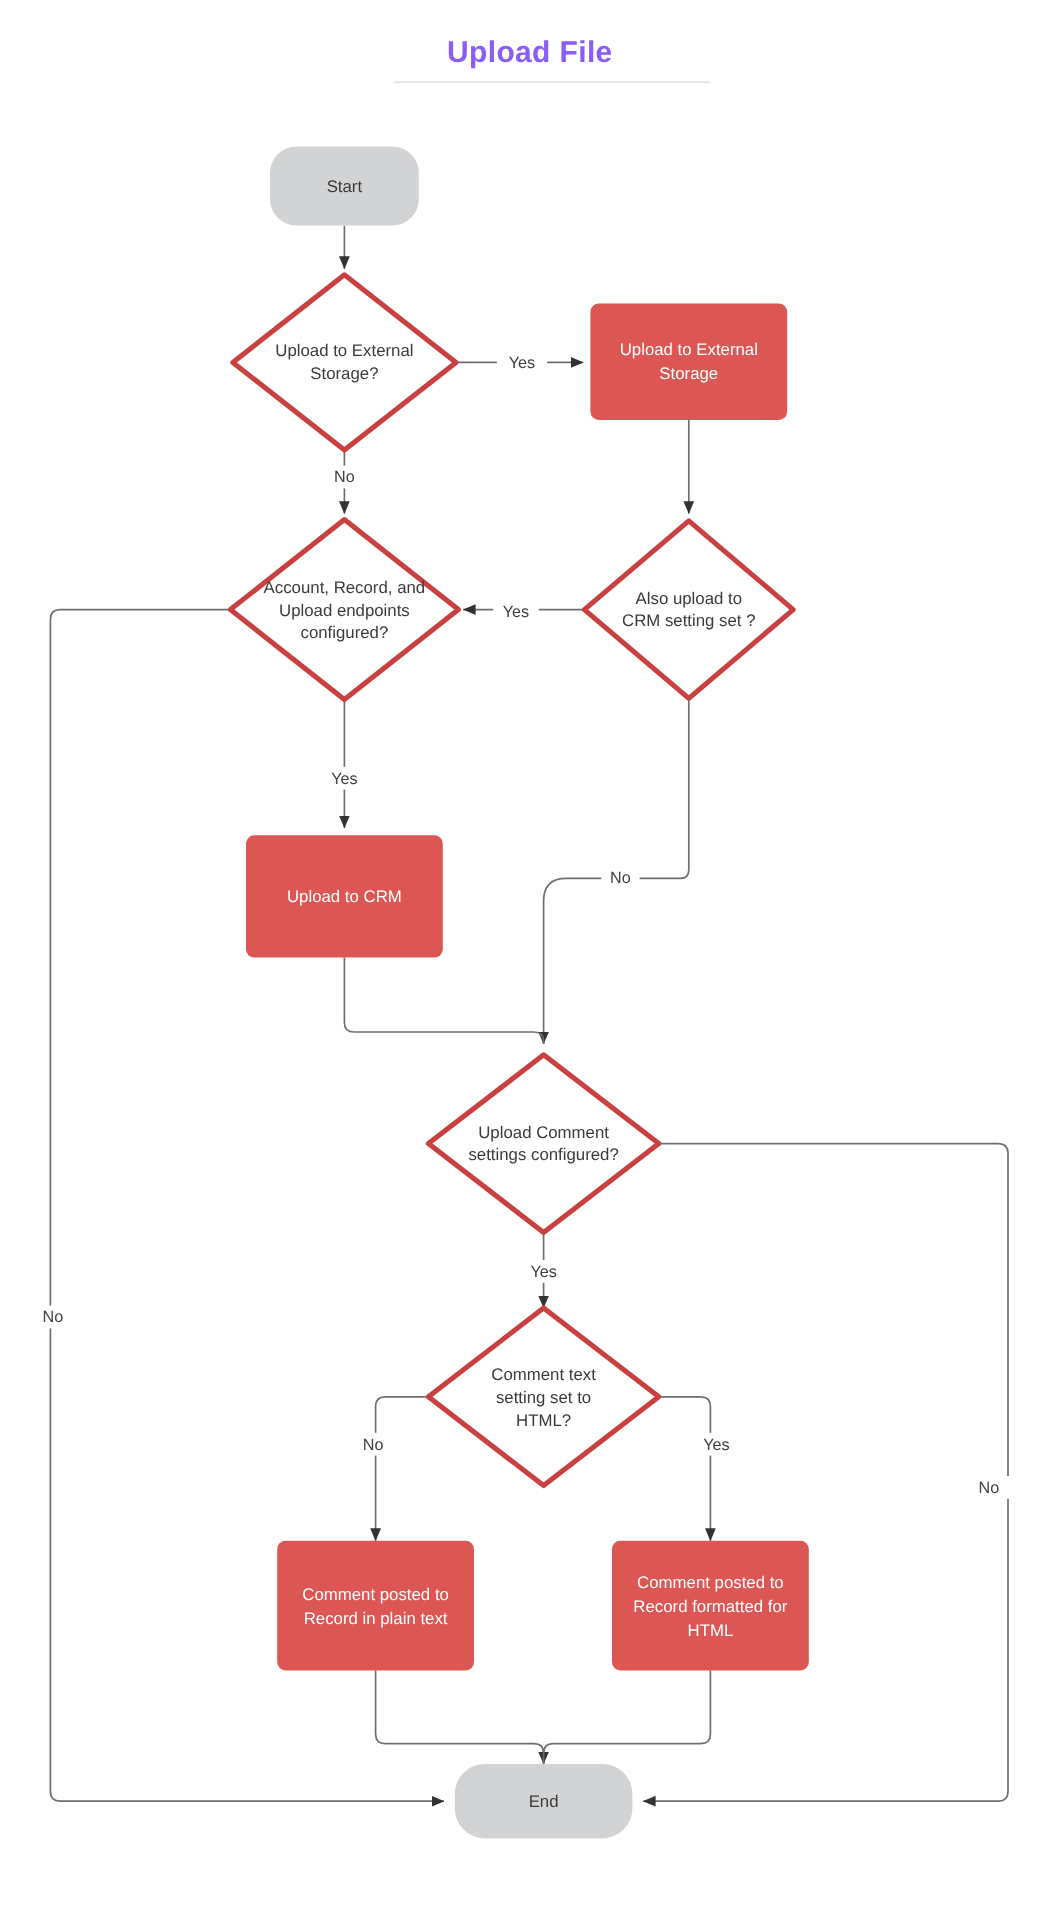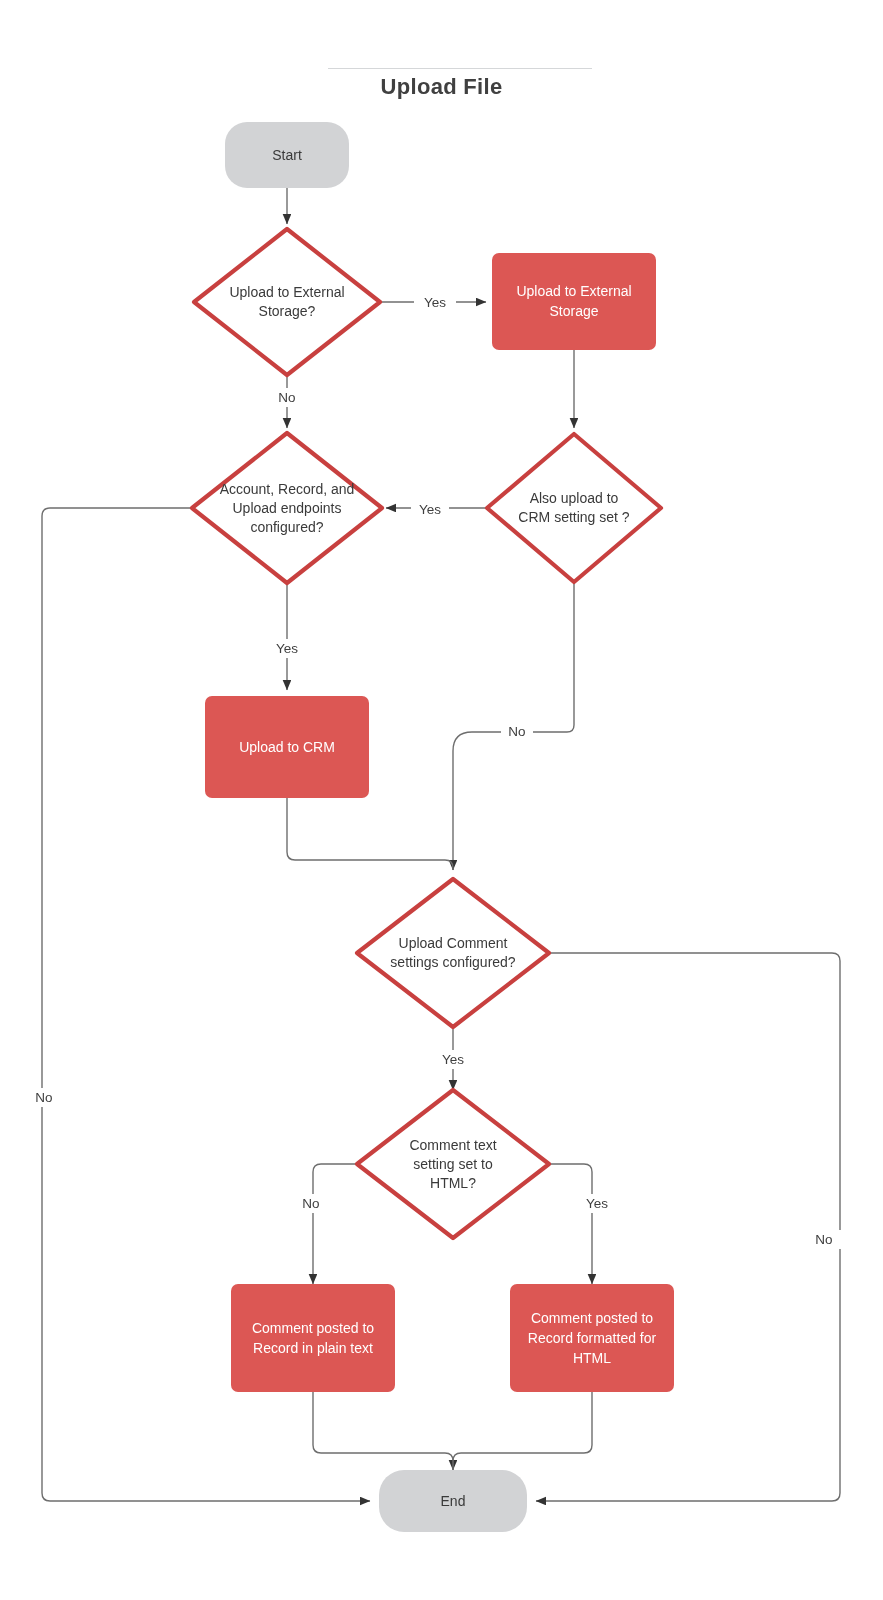--- a/index.html
+++ b/index.html
@@ -21,27 +21,26 @@
     background: #ffffff;
   }
   .title-wrap {
     position: absolute;
     left: 0;
     top: 30px;
     width: 883px;
     text-align: center;
   }
   .title-text {
-    font-size: 22px;
+    font-size: 25px;
     font-weight: bold;
-    color: #404040;
+    color: #8b5cf6;
     letter-spacing: 0.3px;
     display: inline-block;
     line-height: 28px;
-    margin-top: 43px;
   }
   .title-rule {
     position: absolute;
     left: 328px;
     top: 68px;
     width: 264px;
     height: 1px;
     background: #d5d7d9;
   }
   svg.flow {

